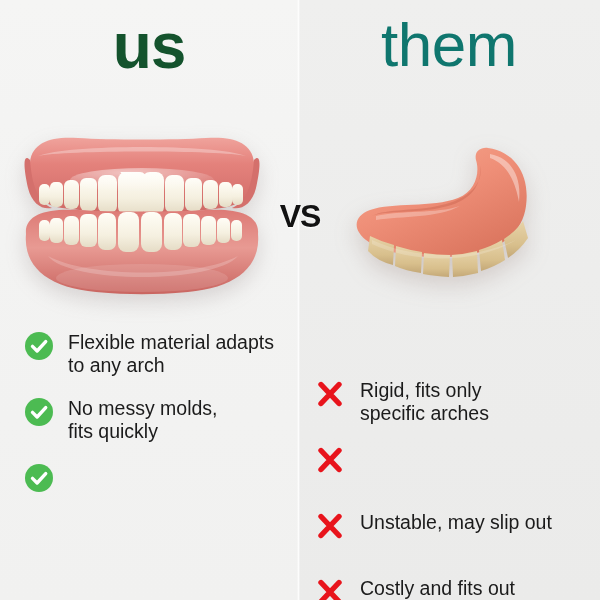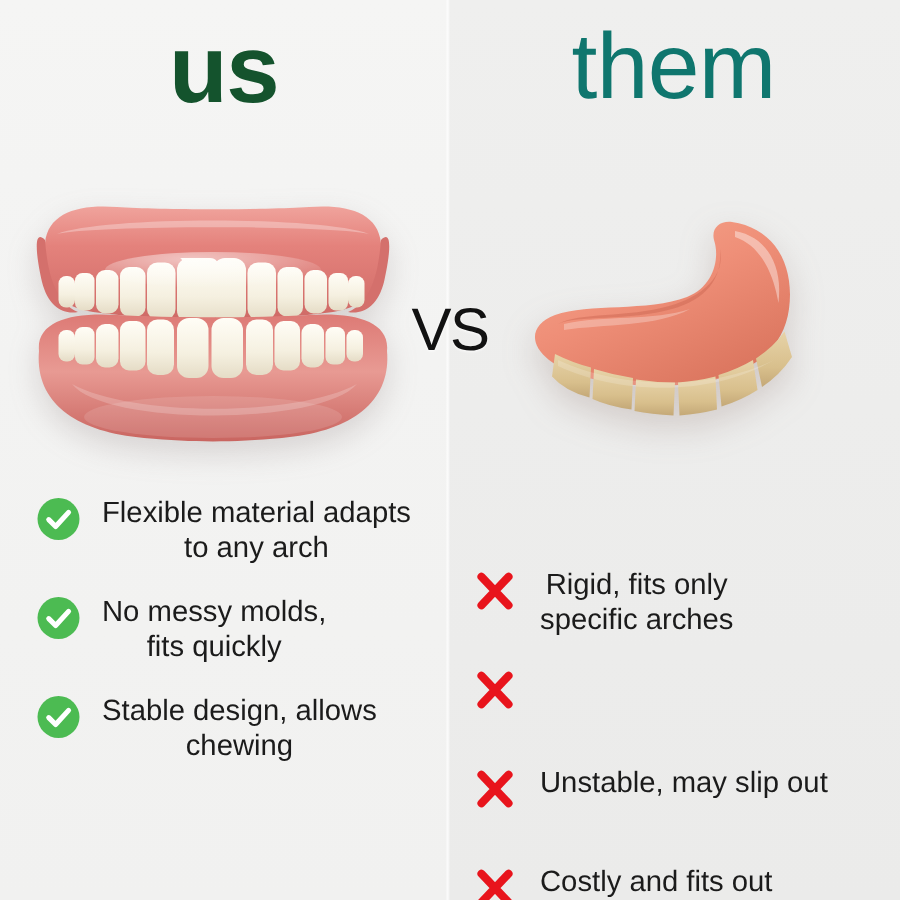--- a/index.html
+++ b/index.html
@@ -99,41 +99,40 @@
     filter: drop-shadow(0 9px 11px rgba(130,105,95,.25));
   }
 
   
   .vs-badge {
     position: absolute;
     left: 265px;
     top: 198px;
     width: 70px;
     text-align: center;
-    font-size: 40px;
-    font-weight: 400;
+    font-size: 32px;
+    font-weight: 700;
     letter-spacing: -1px;
     color: #121212;
     text-shadow: 0 1px 2px rgba(255,255,255,.9);
     z-index: 6;
   }
 
   
   .list {
     position: absolute;
     top: 330px;
   }
   .list-left  { left: 24px;  width: 272px; }
   .list-right { left: 316px; width: 278px; margin-top: 48px; }
 
   .item {
     display: flex;
     align-items: flex-start;
     height: 66px;
-    text-align: center;
   }
   .item-text {
     font-size: 19.5px;
     line-height: 1.17;
     color: #1b1b1b;
     font-weight: 400;
     padding-top: 1px;
     white-space: pre-line;
   }
 
@@ -296,22 +295,20 @@
       </svg>
       <div class="item-text">No messy molds,
 fits quickly</div>
     </div>
 
     <div class="item">
       <svg class="check-icon" viewBox="0 0 30 30">
         <circle cx="15" cy="15" r="14" fill="#4cbb52"></circle>
         <path d="M8.5 15.4 l4.6 4.6 l8.6 -9.4" fill="none" stroke="#ffffff" stroke-width="3.4" stroke-linecap="round" stroke-linejoin="round"></path>
       </svg>
-      <div class="item-text">Stable design, allows
-chewing</div>
     </div>
 
   </div>
 
   <div class="list list-right">
 
     <div class="item">
       <svg class="cross-icon" viewBox="0 0 28 28">
         <path d="M5 4.5 L23 23.5 M23 4.5 L5 23.5" stroke="#e8141c" stroke-width="5.4" stroke-linecap="round"></path>
       </svg>

